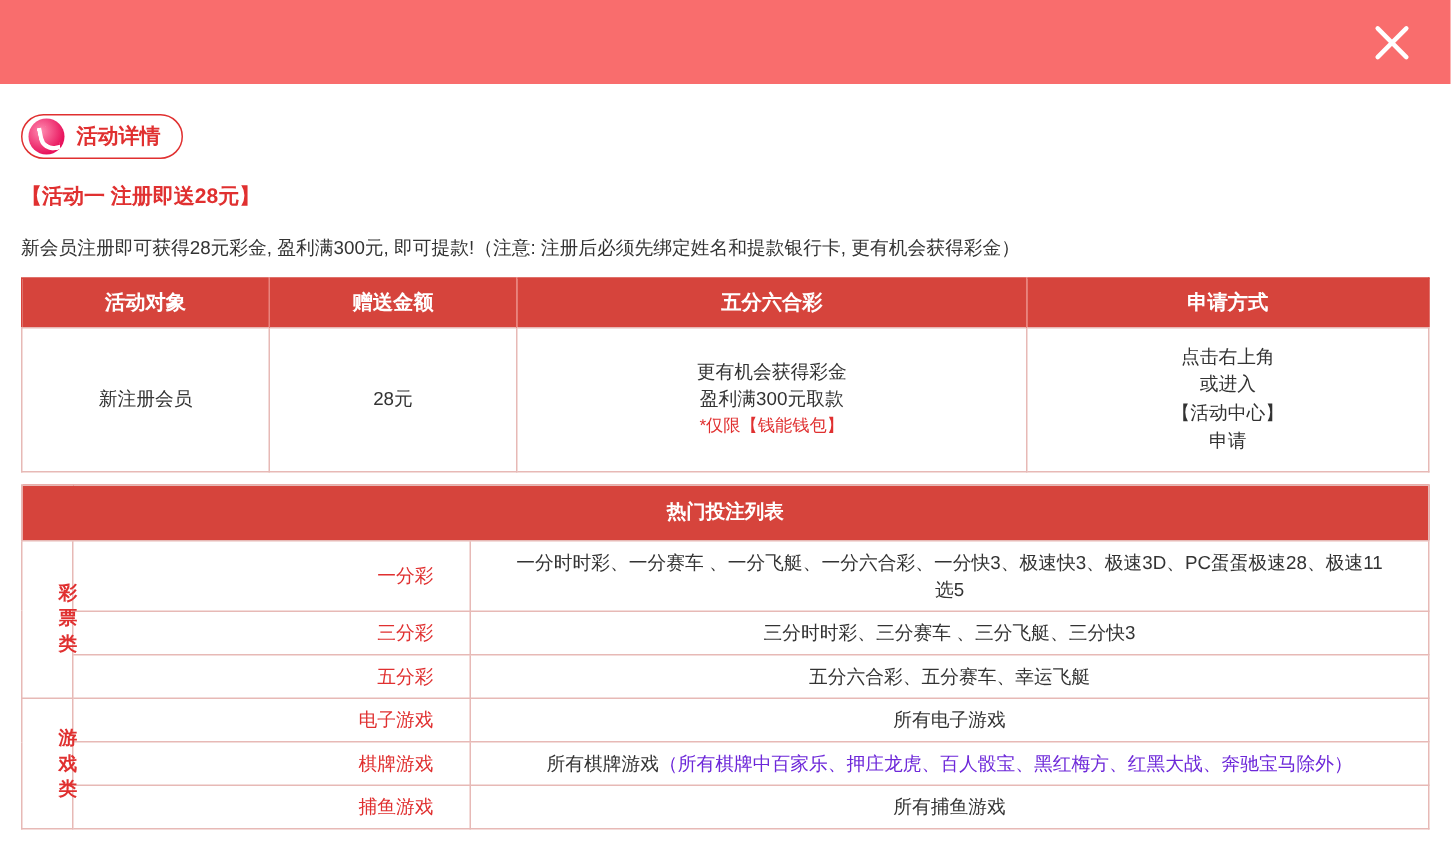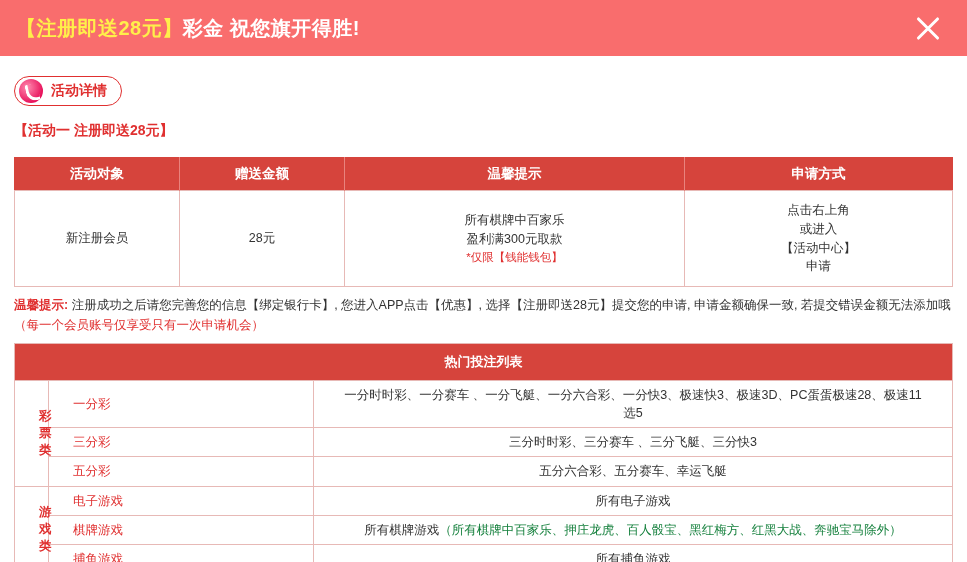--- a/index.html
+++ b/index.html
@@ -178,92 +178,85 @@
   .t2 .cat {
     width: 34px;
     text-align: center;
     color: #e03030;
     font-weight: bold;
     font-size: 12.5px;
     line-height: 1.35;
   }
   .t2 .name {
     width: 265px;
-    text-align: left;
+    text-align: right;
     color: #e03030;
   }
   .t2 .desc {
     text-align: center;
     color: #333;
   }
-  .t2 .desc .rd { color: #15803d; }
+  .t2 .desc .rd { color: #6d28d9; }
 </style>
 </head>
 <body>
 
 <div class="page">
 
   <div class="banner">
-    <div class="banner-title">
-      <span class="hl">【注册即送28元】</span><span>彩金 祝您旗开得胜!</span>
-    </div>
     <div class="close-btn"></div>
   </div>
 
   <div class="content">
 
     
     <div class="detail-tag">
       <span class="logo"></span>
       <span class="txt">活动详情</span>
     </div>
 
     <div class="sec-title">【活动一 注册即送28元】</div>
+    <div class="sec-desc">新会员注册即可获得28元彩金, 盈利满300元, 即可提款!（注意: 注册后必须先绑定姓名和提款银行卡, 更有机会获得彩金）</div>
 
     
     <table class="t1">
       <colgroup>
         <col style="width:165px">
         <col style="width:165px">
         <col style="width:340px">
         <col>
       </colgroup>
       <thead>
         <tr>
           <th>活动对象</th>
           <th>赠送金额</th>
-          <th>温馨提示</th>
+          <th>五分六合彩</th>
           <th>申请方式</th>
         </tr>
       </thead>
       <tbody>
         <tr>
           <td>新注册会员</td>
           <td class="red">28元</td>
           <td>
-            <div>所有棋牌中百家乐</div>
+            <div>更有机会获得彩金</div>
             <div>盈利满300元取款</div>
             <div class="red-sm">*仅限【钱能钱包】</div>
           </td>
           <td>
             <div>点击右上角</div>
             <div>或进入</div>
             <div>【活动中心】</div>
             <div>申请</div>
           </td>
         </tr>
       </tbody>
     </table>
 
     
-    <div class="tip">
-      <span class="lead">温馨提示:</span>
-      <span>注册成功之后请您完善您的信息【绑定银行卡】, 您进入APP点击【优惠】, 选择【注册即送28元】提交您的申请, 申请金额确保一致, 若提交错误金额无法添加哦</span>
-      <span class="note">（每一个会员账号仅享受只有一次申请机会）</span>
-    </div>
 
     
     <table class="t2">
       <colgroup>
         <col style="width:34px">
         <col style="width:265px">
         <col>
       </colgroup>
       <tbody>
         <tr class="t2head">

